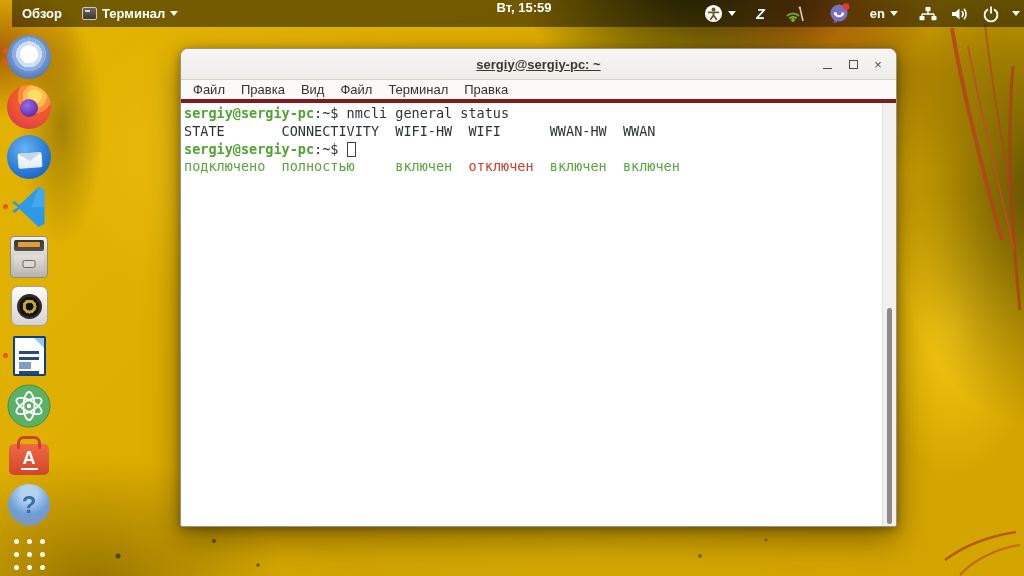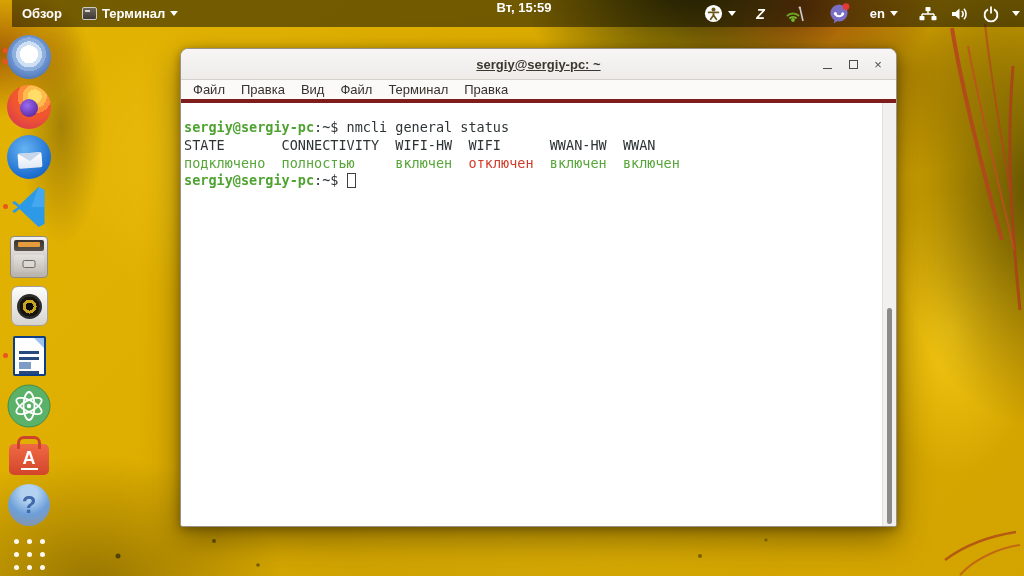--- a/index.html
+++ b/index.html
@@ -85,21 +85,21 @@
     border-radius:7px 7px 0 0; position:relative; display:flex; align-items:center; justify-content:center; flex:0 0 31px; }
   .title { font-size:13px; font-weight:700; color:#3b382f;text-decoration:underline; }
   .wbtn { position:absolute; top:0; height:31px; width:26px; display:flex; align-items:center; justify-content:center; color:#4f4b45; font-size:13px; }
   .wbtn.min { right:56px; } .wbtn.max { right:30px; } .wbtn.close { right:5px; }
   .wbtn.min i { width:9px; height:0; border-bottom:1.6px solid #4f4b45; margin-top:8px; }
   .wbtn.max i { width:9px; height:9px; border:1.4px solid #4f4b45; }
   .menubar { height:23px; flex:0 0 23px; background:var(--menubar-bg,#FBFAF9); border-bottom:4px solid #7f1d1d;
     display:flex; align-items:center; padding-left:4px; }
   .mitem { font-size:13px; color:#36332c; padding:0 8px; }
   .content { position:relative; flex:1; background:#fff; border-radius:0 0 2px 2px; overflow:hidden; }
-  .term { position:absolute; left:3px; top:16px; right:17px; font-family:"DejaVu Sans Mono", monospace;
+  .term { position:absolute; left:3px; top:2px; right:17px; font-family:"DejaVu Sans Mono", monospace;
     font-size:13.5px; line-height:17.8px; color:var(--terminal-text,#2E3436); }
   .tline { white-space:pre; }
   .p-user { color:var(--prompt-green,#4FA330); font-weight:700; }
   .st-ok { color:var(--status-green,#57A639); }
   .st-bad { color:var(--status-red,#D23A2A); }
   .cursor { display:inline-block; width:9px; height:15px; border:1.6px solid #3f3f3f; vertical-align:-3px; }
   .sbar { position:absolute; right:0; top:0; bottom:0; width:14px; background:#f1f0ef; border-left:1px solid #e2dfdc; }
   .sthumb { position:absolute; right:4px; top:205px; width:5px; height:216px; background:#8a8a8a; border-radius:3px; }
 
   svg { display:block; }
@@ -297,22 +297,22 @@
       <span class="mitem">Правка</span>
       <span class="mitem">Вид</span>
       <span class="mitem">Файл</span>
       <span class="mitem">Терминал</span>
       <span class="mitem">Правка</span>
     </div>
     <div class="content">
       <div class="term">
         <div class="tline"><span class="p-user">sergiy@sergiy-pc</span><span>:~$ </span><span>nmcli general status</span></div>
         <div class="tline">STATE       CONNECTIVITY  WIFI-HW  WIFI      WWAN-HW  WWAN</div>
+        <div class="tline"><span class="p-user">sergiy@sergiy-pc</span><span>:~$ </span><span class="cursor"></span></div>
         <div class="tline"><span class="st-ok">подключено  </span><span class="st-ok">полностью     </span><span class="st-ok">включен  </span><span class="st-bad">отключен  </span><span class="st-ok">включен  </span><span class="st-ok">включен</span></div>
-        <div class="tline"><span class="p-user">sergiy@sergiy-pc</span><span>:~$ </span><span class="cursor"></span></div>
       </div>
       <div class="sbar">
         <div class="sthumb"></div>
       </div>
     </div>
   </div>
 
 </div>
 
 </body></html>

